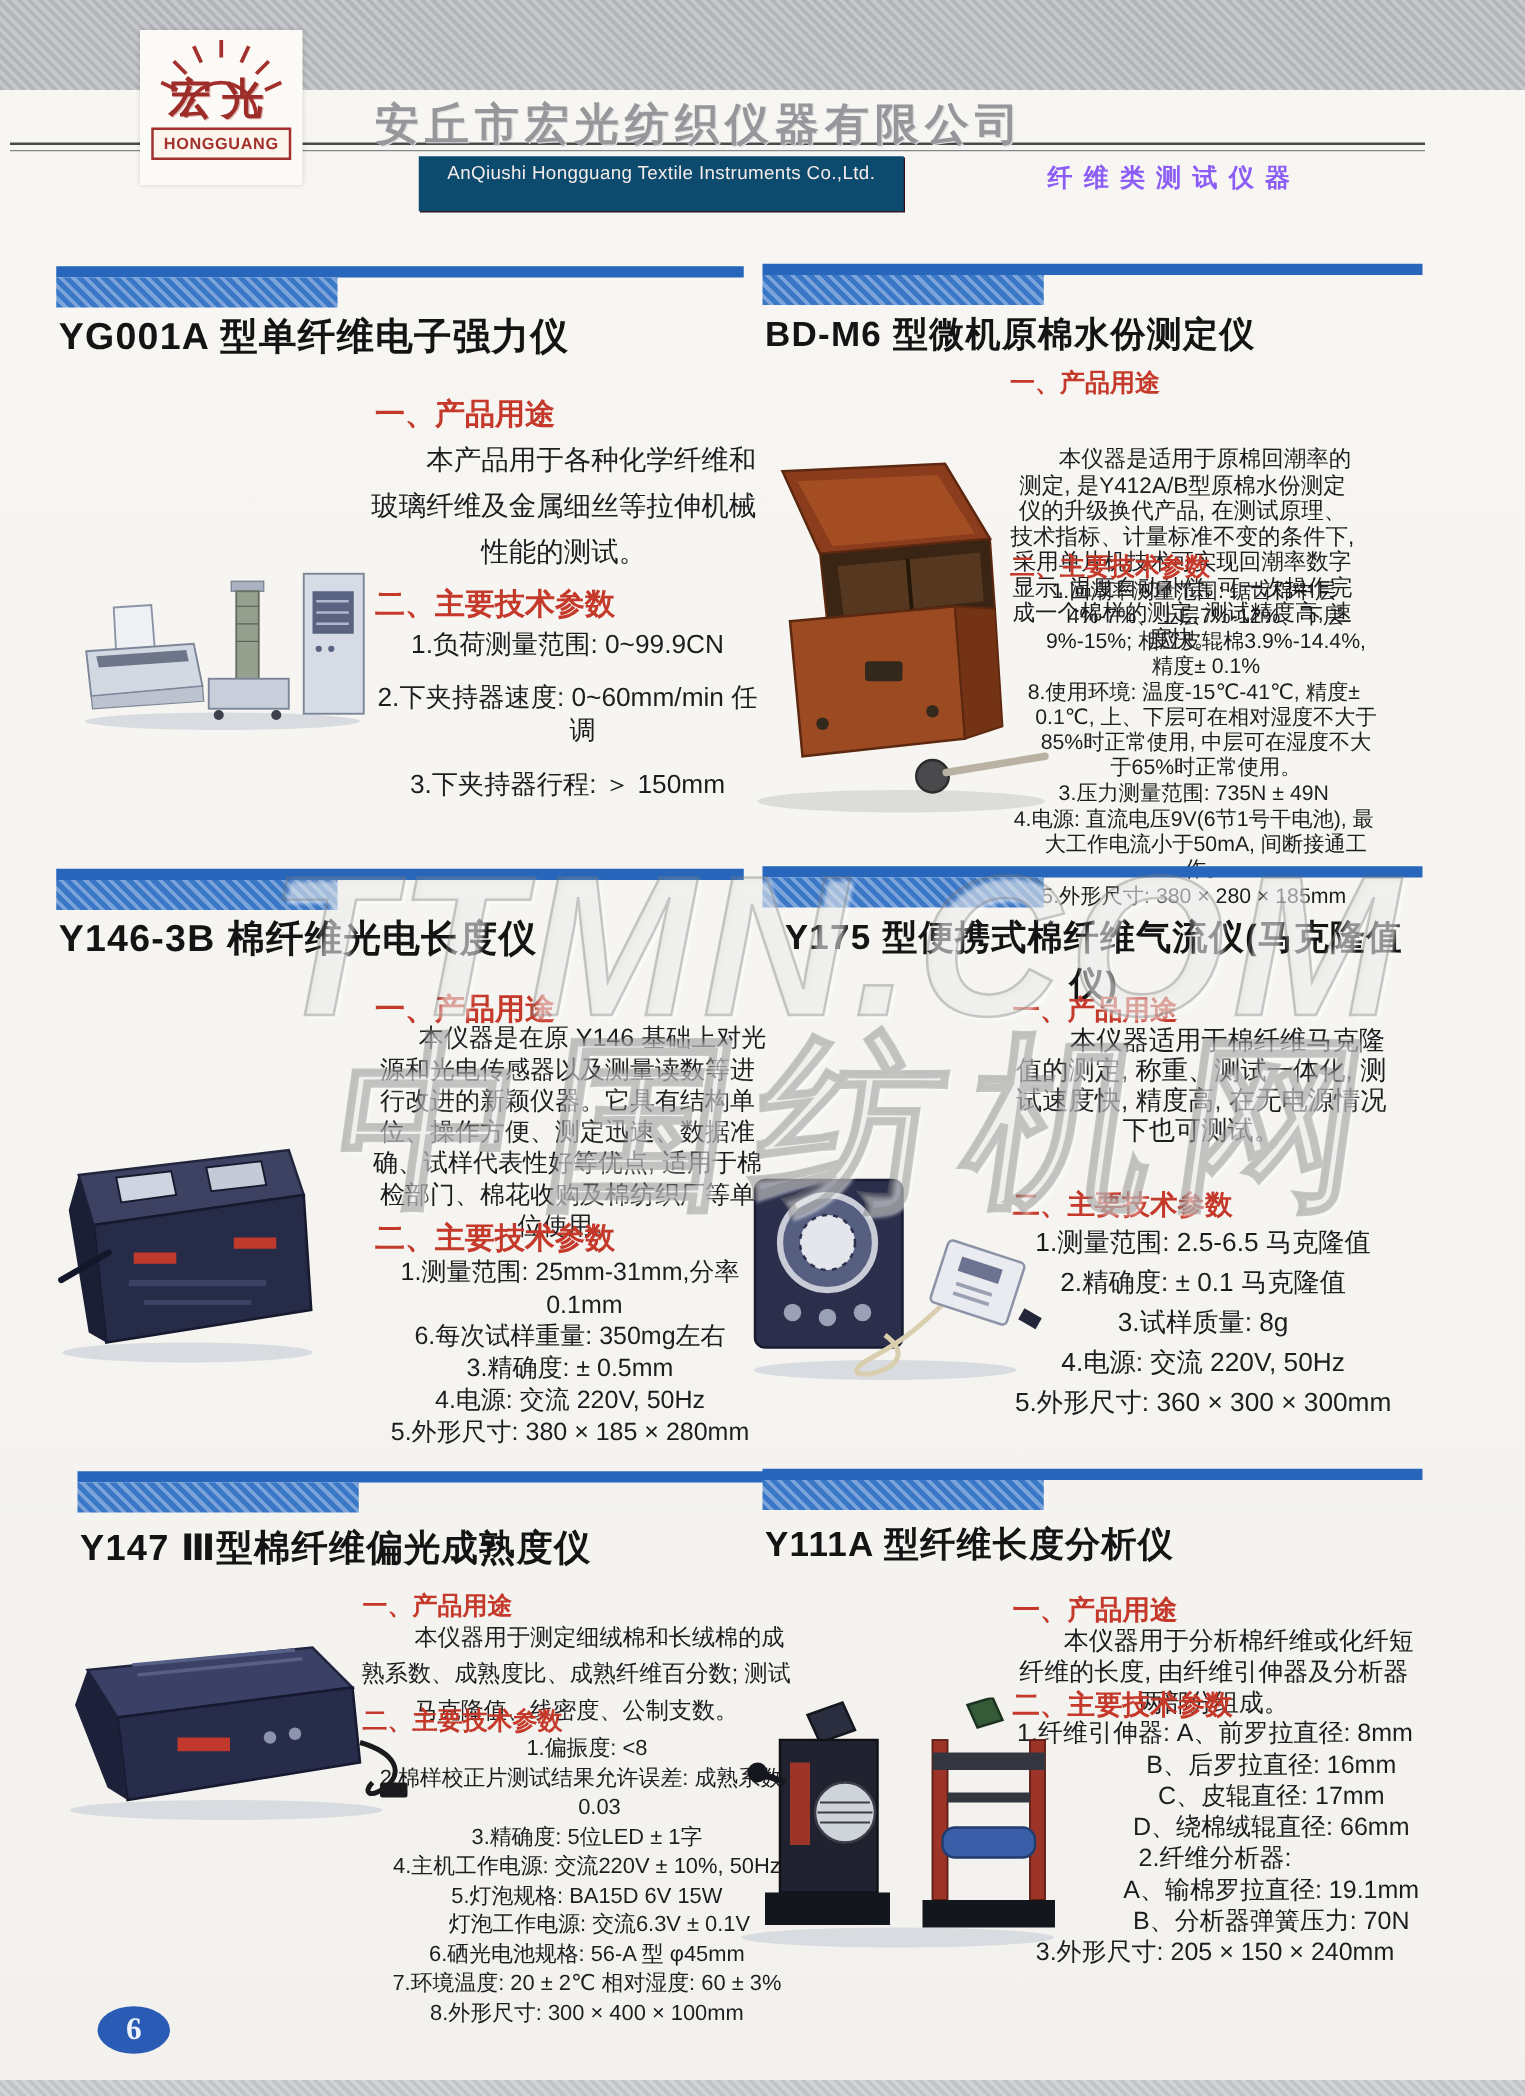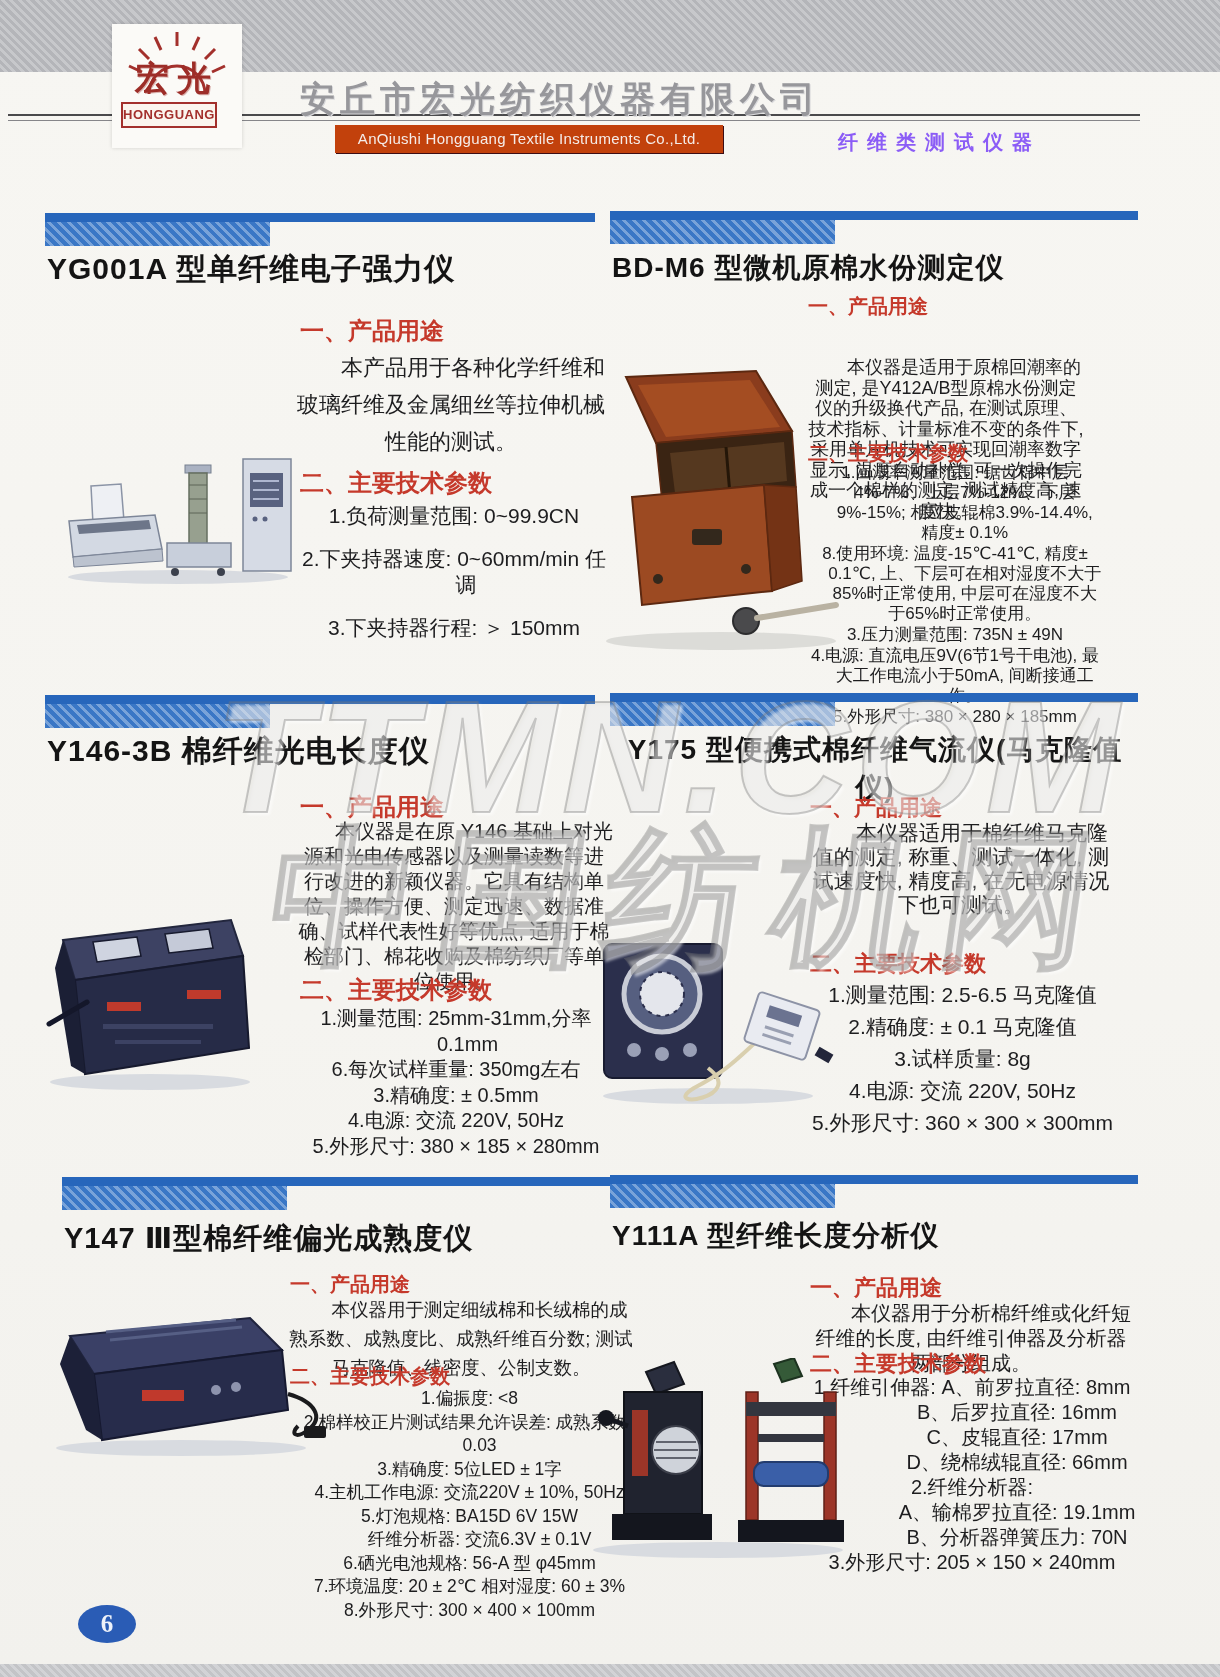--- a/index.html
+++ b/index.html
@@ -22,37 +22,37 @@
     position:absolute; left:112px; top:24px; width:130px; height:124px;
     background:#fbfaf7; box-shadow:0 0 4px rgba(0,0,0,.15); z-index:3;
   }
   .logo-sun { position:absolute; left:8px; top:4px; }
   .logo-cn {
     position:absolute; left:0; top:32px; width:130px; text-align:center;
     font-size:34px; font-weight:bold; color:#9d2d28; letter-spacing:8px;
     text-shadow:1px 1px 0 rgba(157,45,40,.35);
   }
   .logo-en {
-    position:absolute; left:9px; top:78px; width:96px; height:26px;
+    position:absolute; left:9px; top:78px; width:112px; height:26px;
     border:2px solid #a3302c; color:#a3302c; font-weight:bold;
     font-size:13px; text-align:center; line-height:22px; letter-spacing:.5px;
     background:#fbf5ee;
   }
   .company-cn {
     position:absolute; left:300px; top:76px; z-index:2;
     font-size:35px; font-weight:bold; color:#97979b; letter-spacing:5px;
     text-shadow:1px 1px 0 #d9d9db;
   }
   .head-rule {
     position:absolute; left:8px; top:114px; width:1132px; height:7px; z-index:1;
     border-top:2px solid #4a4a4c; border-bottom:1.5px solid #86868a;
   }
   .company-en-banner {
-    position:absolute; left:335px; top:125px; width:388px; height:28px; z-index:2;
-    background:#c2410c; color:#f5ece9; font-size:15px;
+    position:absolute; left:335px; top:125px; width:388px; height:44px; z-index:2;
+    background:#0c4a6e; color:#f5ece9; font-size:15px;
     text-align:center; line-height:28px; letter-spacing:.3px;
     box-shadow:1px 1px 0 #3c0d14;
   }
   .category-label {
     position:absolute; left:838px; top:129px; z-index:2;
     color:#8b5cf6; font-size:20px; font-weight:bold; letter-spacing:9px;
   }
 
   
   .wm { position:absolute; z-index:6; pointer-events:none;
@@ -332,21 +332,21 @@
   <div class="usage">
       <p>本仪器用于测定细绒棉和长绒棉的成熟系数、成熟度比、成熟纤维百分数; 测试马克隆值、线密度、公制支数。</p>
     </div>
   <div class="red-h p-h">二、主要技术参数</div>
   <div class="params">
     <div class="param">1.偏振度: &lt;8</div>
     <div class="param">2.棉样校正片测试结果允许误差:  成熟系数± 0.03</div>
     <div class="param">3.精确度:  5位LED ± 1字</div>
     <div class="param">4.主机工作电源:  交流220V ± 10%, 50Hz</div>
     <div class="param">5.灯泡规格:  BA15D 6V 15W</div>
-    <div class="param sub">纤维分析器:  交流6.3V ± 0.1V</div>
+    <div class="param sub">灯泡工作电源:  交流6.3V ± 0.1V</div>
     <div class="param">6.硒光电池规格: 56-A 型 φ45mm</div>
     <div class="param">7.环境温度:  20 ± 2℃   相对湿度:  60 ± 3%</div>
     <div class="param">8.外形尺寸:  300 × 400 × 100mm</div>
   </div>
   <svg class="prod-img" width="290" height="165" viewBox="0 0 290 165">
     <ellipse cx="135" cy="150" rx="125" ry="8" fill="#d8dbe0"></ellipse>
 
     <polygon points="24,38 204,20 236,52 48,76" fill="#3a4066" stroke="#20243e" stroke-width="2"></polygon>
     <polygon points="48,76 236,52 242,112 56,142" fill="#272c4b" stroke="#161930" stroke-width="2"></polygon>
     <polygon points="24,38 48,76 56,142 40,132 14,66" fill="#1c2038"></polygon>

